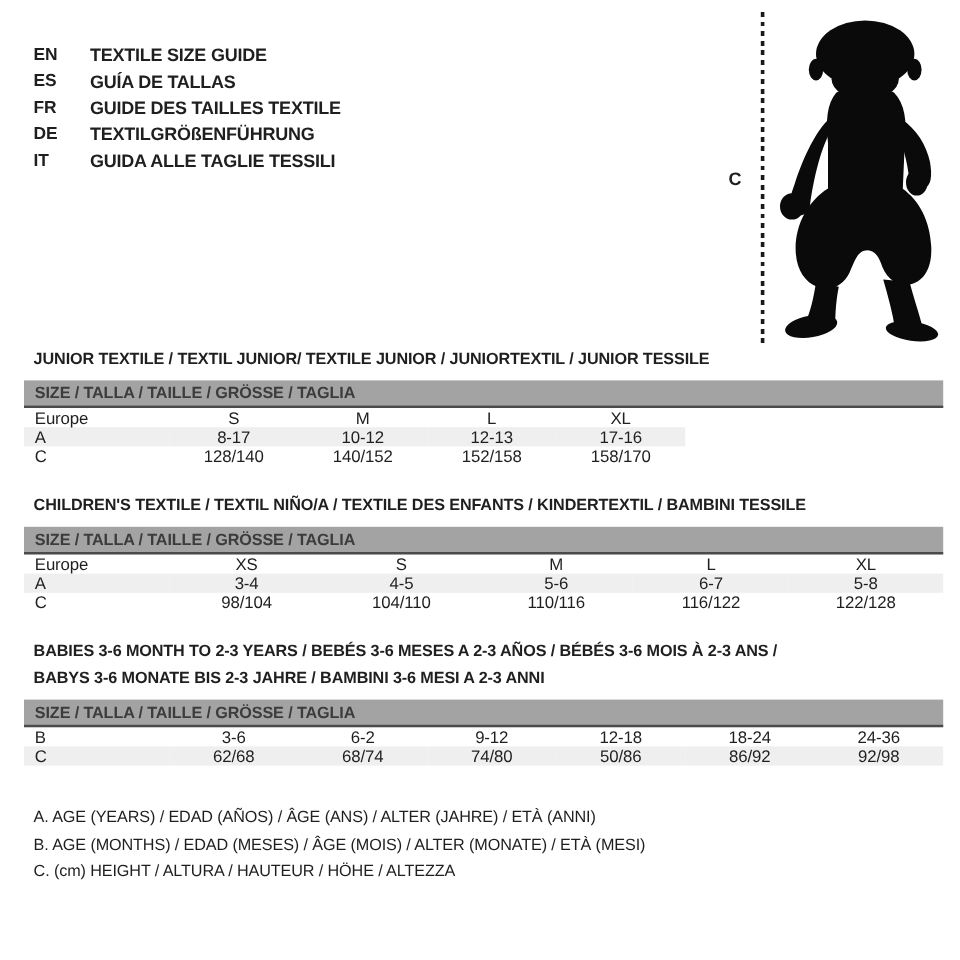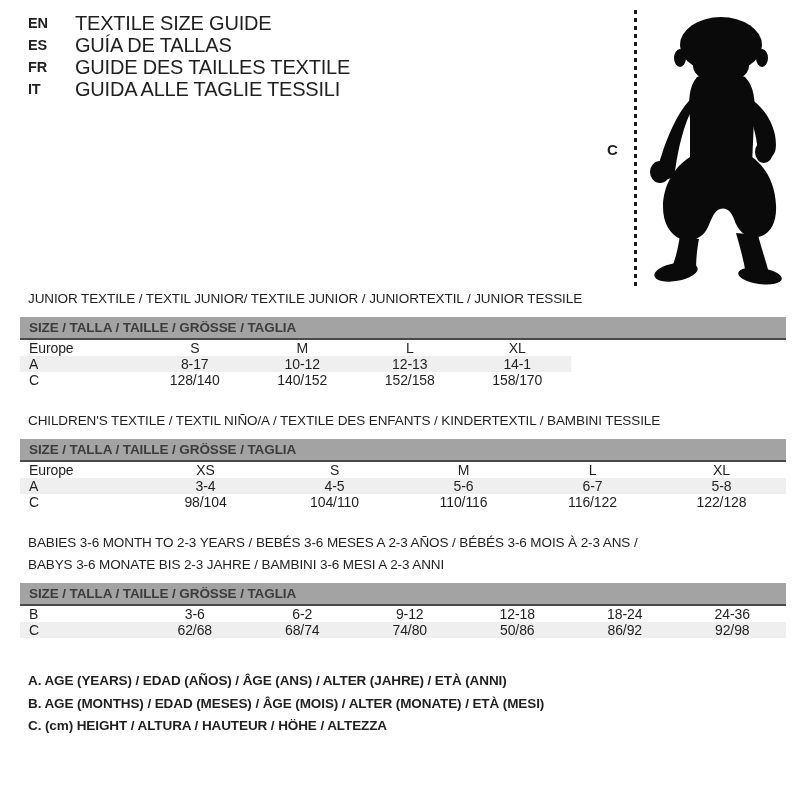--- a/index.html
+++ b/index.html
@@ -1,70 +1,74 @@
 <!DOCTYPE html>
 <html><head>
 <meta charset="utf-8">
 <style>
   html,body{margin:0;padding:0;}
   body{
     width:800px;height:800px;background:#ffffff;position:relative;overflow:hidden;
     font-family:"Liberation Sans",sans-serif;color:#1f1f1f;
   }
   
-  .lang-list{position:absolute;top:12px;left:28px;}
+  .lang-list{position:absolute;top:35px;left:28px;}
   .lang-row{display:flex;height:22px;align-items:center;}
   .lang-code{width:47px;font-weight:700;font-size:14.5px;letter-spacing:-0.2px;}
-  .lang-title{font-weight:400;font-size:20px;letter-spacing:-0.2px;}
+  .lang-title{font-weight:700;font-size:15px;letter-spacing:-0.2px;}
 
   
   .figure{position:absolute;top:8px;left:603px;width:190px;height:284px;}
   .measure-line{
     position:absolute;left:31px;top:2px;width:3px;height:278px;
     background:repeating-linear-gradient(to bottom,#1a1a1a 0 4px,transparent 4px 8px);
   }
   .figure-label{position:absolute;left:4px;top:133px;font-weight:700;font-size:15px;}
   .figure svg{position:absolute;left:41px;top:1px;}
 
   
   .sections{position:absolute;top:288px;left:20px;width:766px;}
   .size-section{margin-bottom:22px;}
   .section-heading{
-    margin:0 0 7px 8px;font-size:13.5px;font-weight:400;line-height:22px;letter-spacing:-0.1px;
+    margin:0 0 7px 8px;font-size:13.5px;font-weight:700;line-height:22px;letter-spacing:-0.1px;
   }
   .size-bar{
     height:21px;line-height:21px;background:#a3a3a3;border-bottom:2px solid #4a4a4a;
     padding-left:9px;font-size:13.5px;font-weight:700;color:#3c3c3c;letter-spacing:-0.1px;
   }
   .size-table{border-collapse:collapse;table-layout:fixed;}
   .size-table td{height:14px;font-size:14px;text-align:center;padding:0;letter-spacing:-0.1px;white-space:nowrap;}
   .size-table td.label-cell{width:112px;text-align:left;padding-left:9px;}
   .size-table tr.shaded td{background:#efefef;}
   .w-junior{width:551px;}
   .w-full{width:766px;}
 
   
   .notes{margin-top:32px;margin-left:8px;}
-  .note-line{font-size:13.5px;font-weight:700;line-height:22.5px;letter-spacing:-0.1px;}
+  .note-line{font-size:13.5px;font-weight:400;line-height:22.5px;letter-spacing:-0.1px;}
 </style>
 </head>
 <body>
 
 <div class="lang-list">
     <div class="lang-row">
       <span class="lang-code">EN</span>
       <span class="lang-title">TEXTILE SIZE GUIDE</span>
     </div>
     <div class="lang-row">
       <span class="lang-code">ES</span>
       <span class="lang-title">GUÍA DE TALLAS</span>
     </div>
     <div class="lang-row">
       <span class="lang-code">FR</span>
       <span class="lang-title">GUIDE DES TAILLES TEXTILE</span>
+    </div>
+    <div class="lang-row">
+      <span class="lang-code">DE</span>
+      <span class="lang-title">TEXTILGRÖßENFÜHRUNG</span>
     </div>
     <div class="lang-row">
       <span class="lang-code">IT</span>
       <span class="lang-title">GUIDA ALLE TAGLIE TESSILI</span>
     </div>
   </div>
 
 <div class="figure">
   <div class="measure-line"></div>
   <div class="figure-label">C</div>
@@ -111,21 +115,21 @@
               <td>S</td>
               <td>M</td>
               <td>L</td>
               <td>XL</td>
             </tr>
             <tr class="shaded">
               <td class="label-cell">A</td>
               <td>8-17</td>
               <td>10-12</td>
               <td>12-13</td>
-              <td>14-1</td>
+              <td>17-16</td>
             </tr>
             <tr>
               <td class="label-cell">C</td>
               <td>128/140</td>
               <td>140/152</td>
               <td>152/158</td>
               <td>158/170</td>
             </tr>
           </tbody>
         </table>

